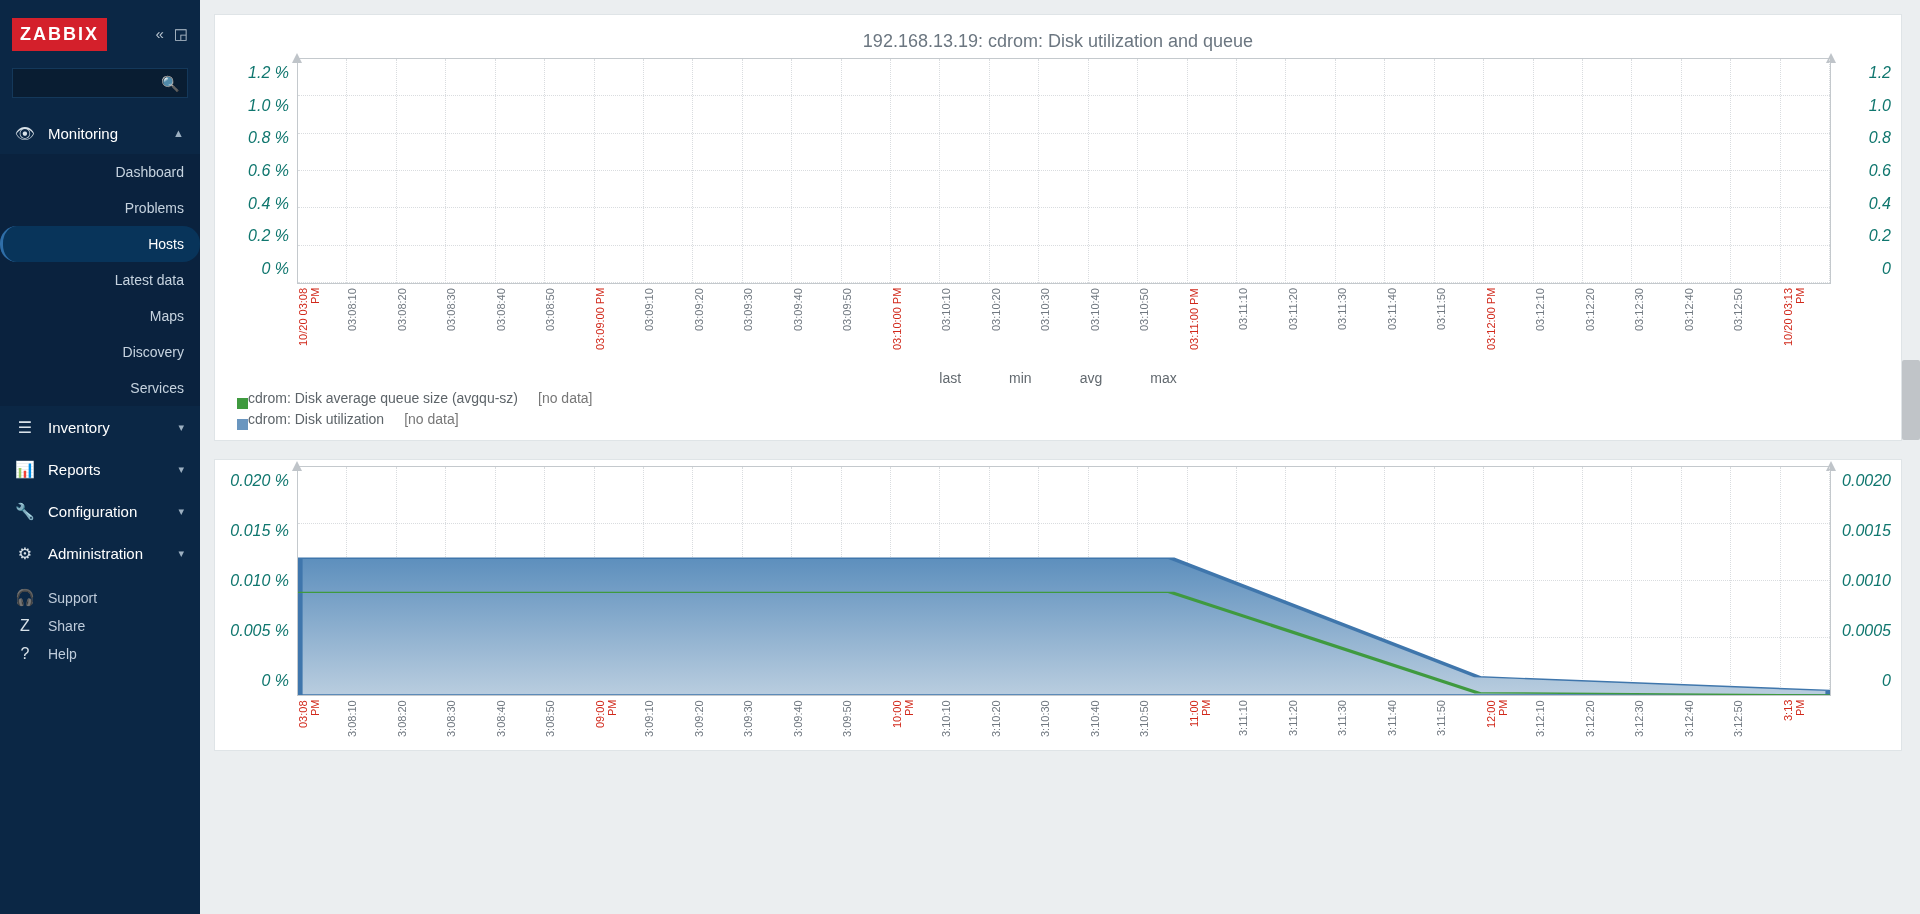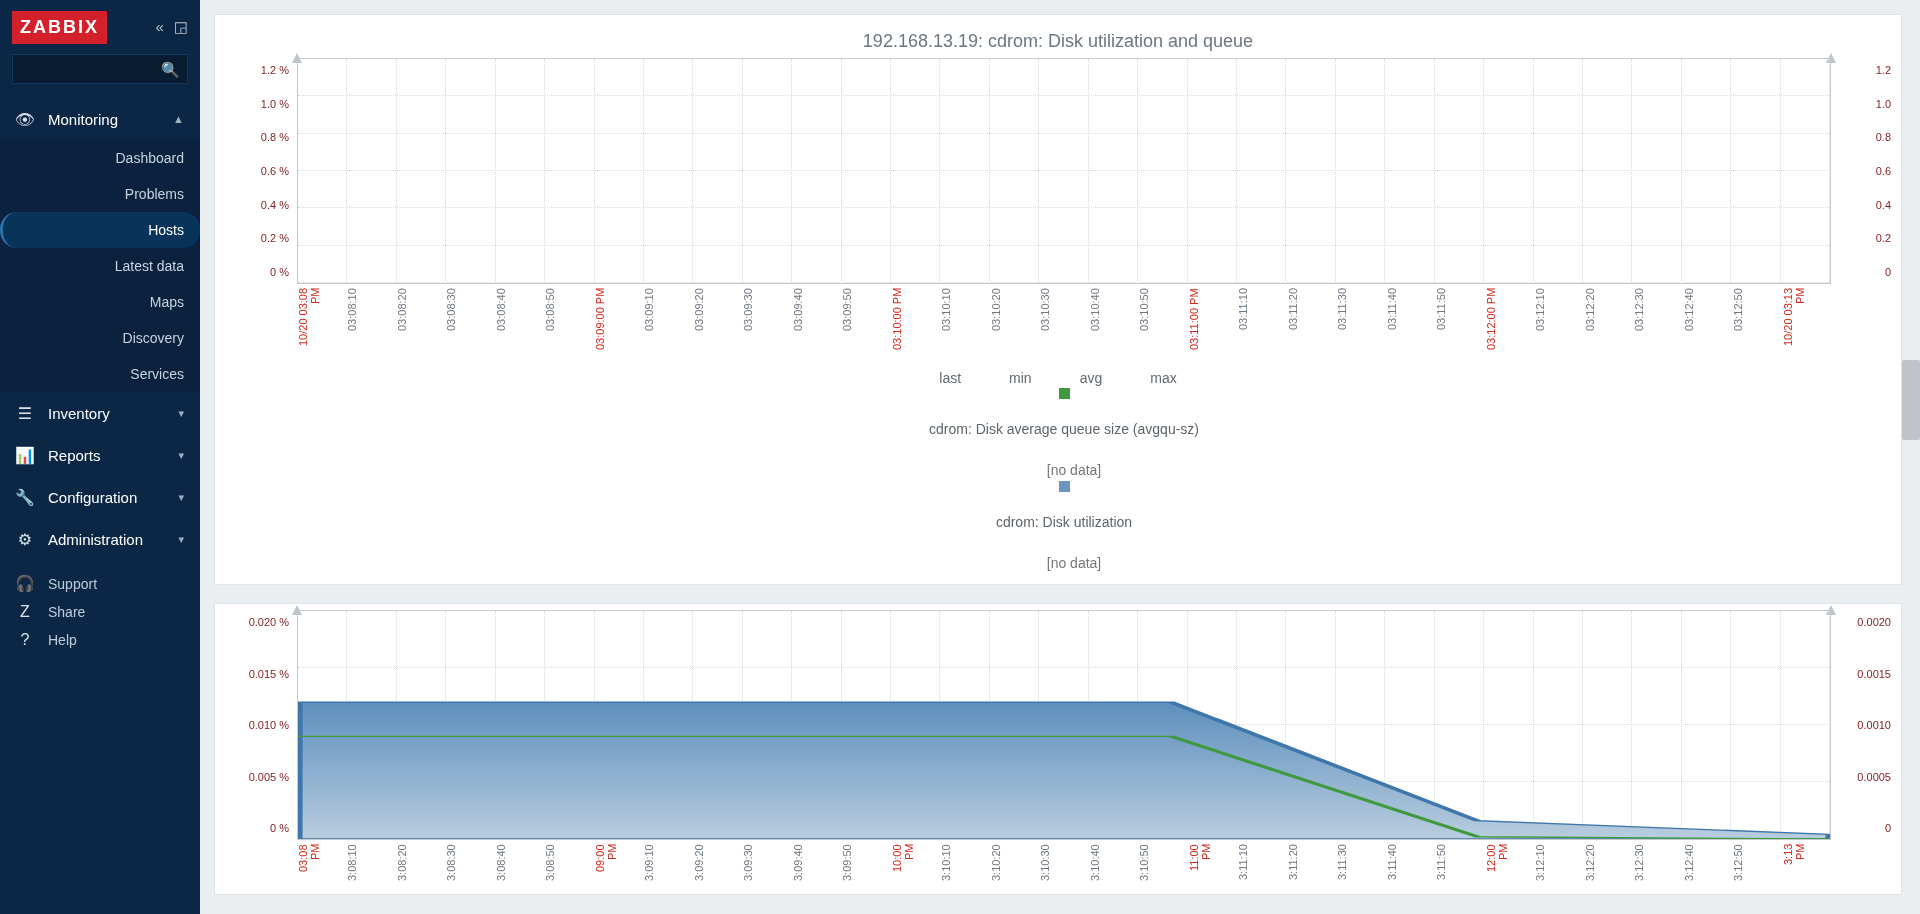--- a/index.html
+++ b/index.html
@@ -1,21 +1,21 @@
 <!DOCTYPE html>
 <html><head>
   <meta charset="utf-8">
   <style>
     * { box-sizing:border-box; margin:0; padding:0; }
     html,body { height:100%; font-family:Arial,Helvetica,sans-serif; background:#ebeef0; }
     body { display:flex; overflow:hidden; }
 
     
     .sidebar { width:200px; flex:0 0 200px; background:#0b2745; color:#bfccdb; display:flex; flex-direction:column; height:100vh; overflow:hidden; }
-    .logo-row { display:flex; align-items:center; height:54px; padding:0 12px; }
+    .logo-row { display:flex; align-items:center; height:68px; padding:0 12px; }
     .logo { background:#d4202b; color:#fff; font-weight:700; padding:6px 8px; letter-spacing:2px; font-size:18px; }
     .logo-ctls { margin-left:auto; display:flex; gap:10px; color:#b8c4cf; }
     .logo-ctls span { cursor:pointer; font-size:15px; }
 
     .search-wrap { padding:0 12px 14px; }
     .search { width:100%; height:30px; background:#091d32; border:1px solid #14385a; color:#fff; padding:0 28px 0 8px; }
     .search-wrap { position:relative; }
     .search-ico { position:absolute; right:20px; top:7px; color:#9cb0c0; font-size:15px; }
 
     .nav { flex:1; overflow-y:auto; }
@@ -31,21 +31,21 @@
     .nav-footer .fitem { display:flex; align-items:center; gap:14px; font-size:14px; cursor:pointer; }
 
     
     .main { flex:1; height:100vh; overflow-y:scroll; padding:4px 0 4px 6px; }
     .card { background:#fff; margin:10px 18px 18px 8px; padding:6px 10px 10px; border:1px solid #dfe4e7; }
     .card-title { text-align:center; font-size:18px; color:#6b7680; padding:10px 0 6px; }
 
     
     .chart-outer { display:flex; align-items:stretch; }
     .yaxis { width:72px; position:relative; display:flex; flex-direction:column; justify-content:space-between; padding:6px 8px 6px 0; }
-    .yaxis span { display:block; text-align:right; font-size:11px; color:#7f1d1d; white-space:nowrap; }
+    .yaxis span { display:block; text-align:right; font-size:16px; color:#0f766e; white-space:nowrap;font-style:italic; }
     .yaxis.r { width:60px; padding:6px 0 6px 10px; }
     .yaxis.r span { text-align:right; }
 
     .plot { flex:1; border:1px solid #c4c9cd; position:relative; background:#fff; }
     .plot.h240 { height:226px; }
     .plot.h230 { height:230px; }
     .grid-cols { position:absolute; inset:0; display:flex; }
     .grid-cols span { flex:1; border-right:1px dotted #d9dcdf; }
     .grid-rows { position:absolute; inset:0; display:flex; flex-direction:column; }
     .grid-rows span { flex:1; border-bottom:1px dotted #d9dcdf; }
@@ -56,21 +56,21 @@
 
     
     .xaxis { padding:4px 60px 0 72px; }
     .xlabels { display:flex; height:78px; }
     .xlabels span { flex:1; writing-mode:vertical-rl; transform:rotate(180deg); text-align:right; font-size:11px; color:#707880; padding-top:2px; }
     .xlabels span.red { color:#d1291b; }
 
     .legend-head { text-align:center; font-size:14px; color:#62696f; padding:4px 0 2px; letter-spacing:10px; }
     .legend-head b { font-weight:400; letter-spacing:0; margin:0 24px; }
     .legend { padding-left:12px; font-size:14px; color:#5d6469; }
-    .legend .row { display:flex; align-items:center; gap:20px; line-height:1.5;flex-direction:column; }
+    .legend .row { display:flex; align-items:flex-end; gap:0; line-height:1.5; }
     .legend .sw { width:11px; height:11px; display:inline-block; }
     .sw.green { background:#3f9a3f; }
     .sw.blue  { background:#6a96bf; }
     .legend .nd { margin-left:20px; color:#777; }
 
     
     .area-svg { position:absolute; inset:0; width:100%; height:100%; }
 
     
     .scrollhint { position:fixed; right:0; top:360px; width:18px; height:80px; background:#c0c4c8; border-radius:2px; }

